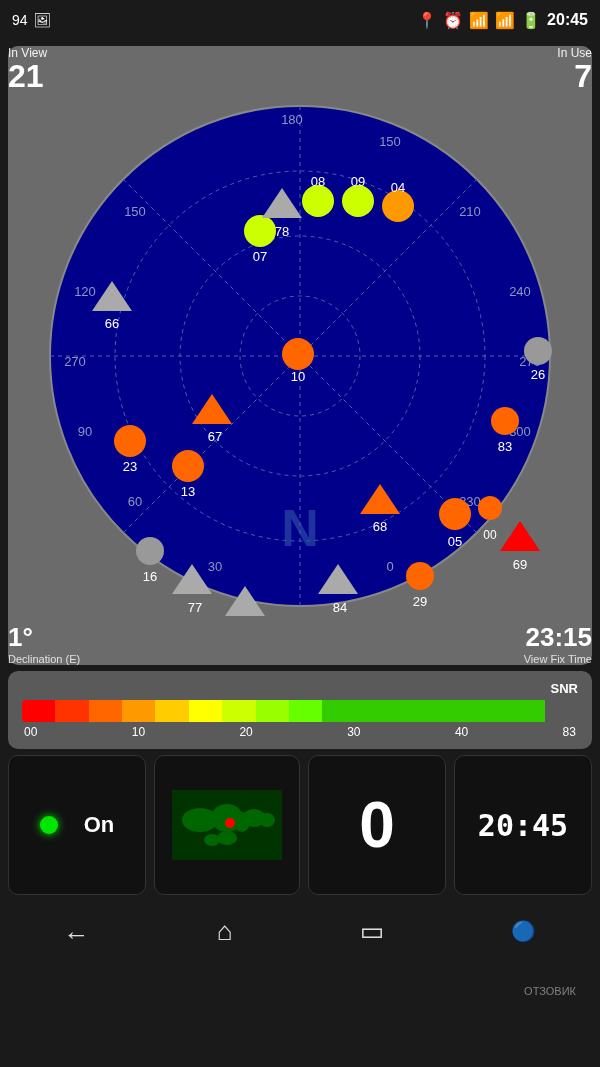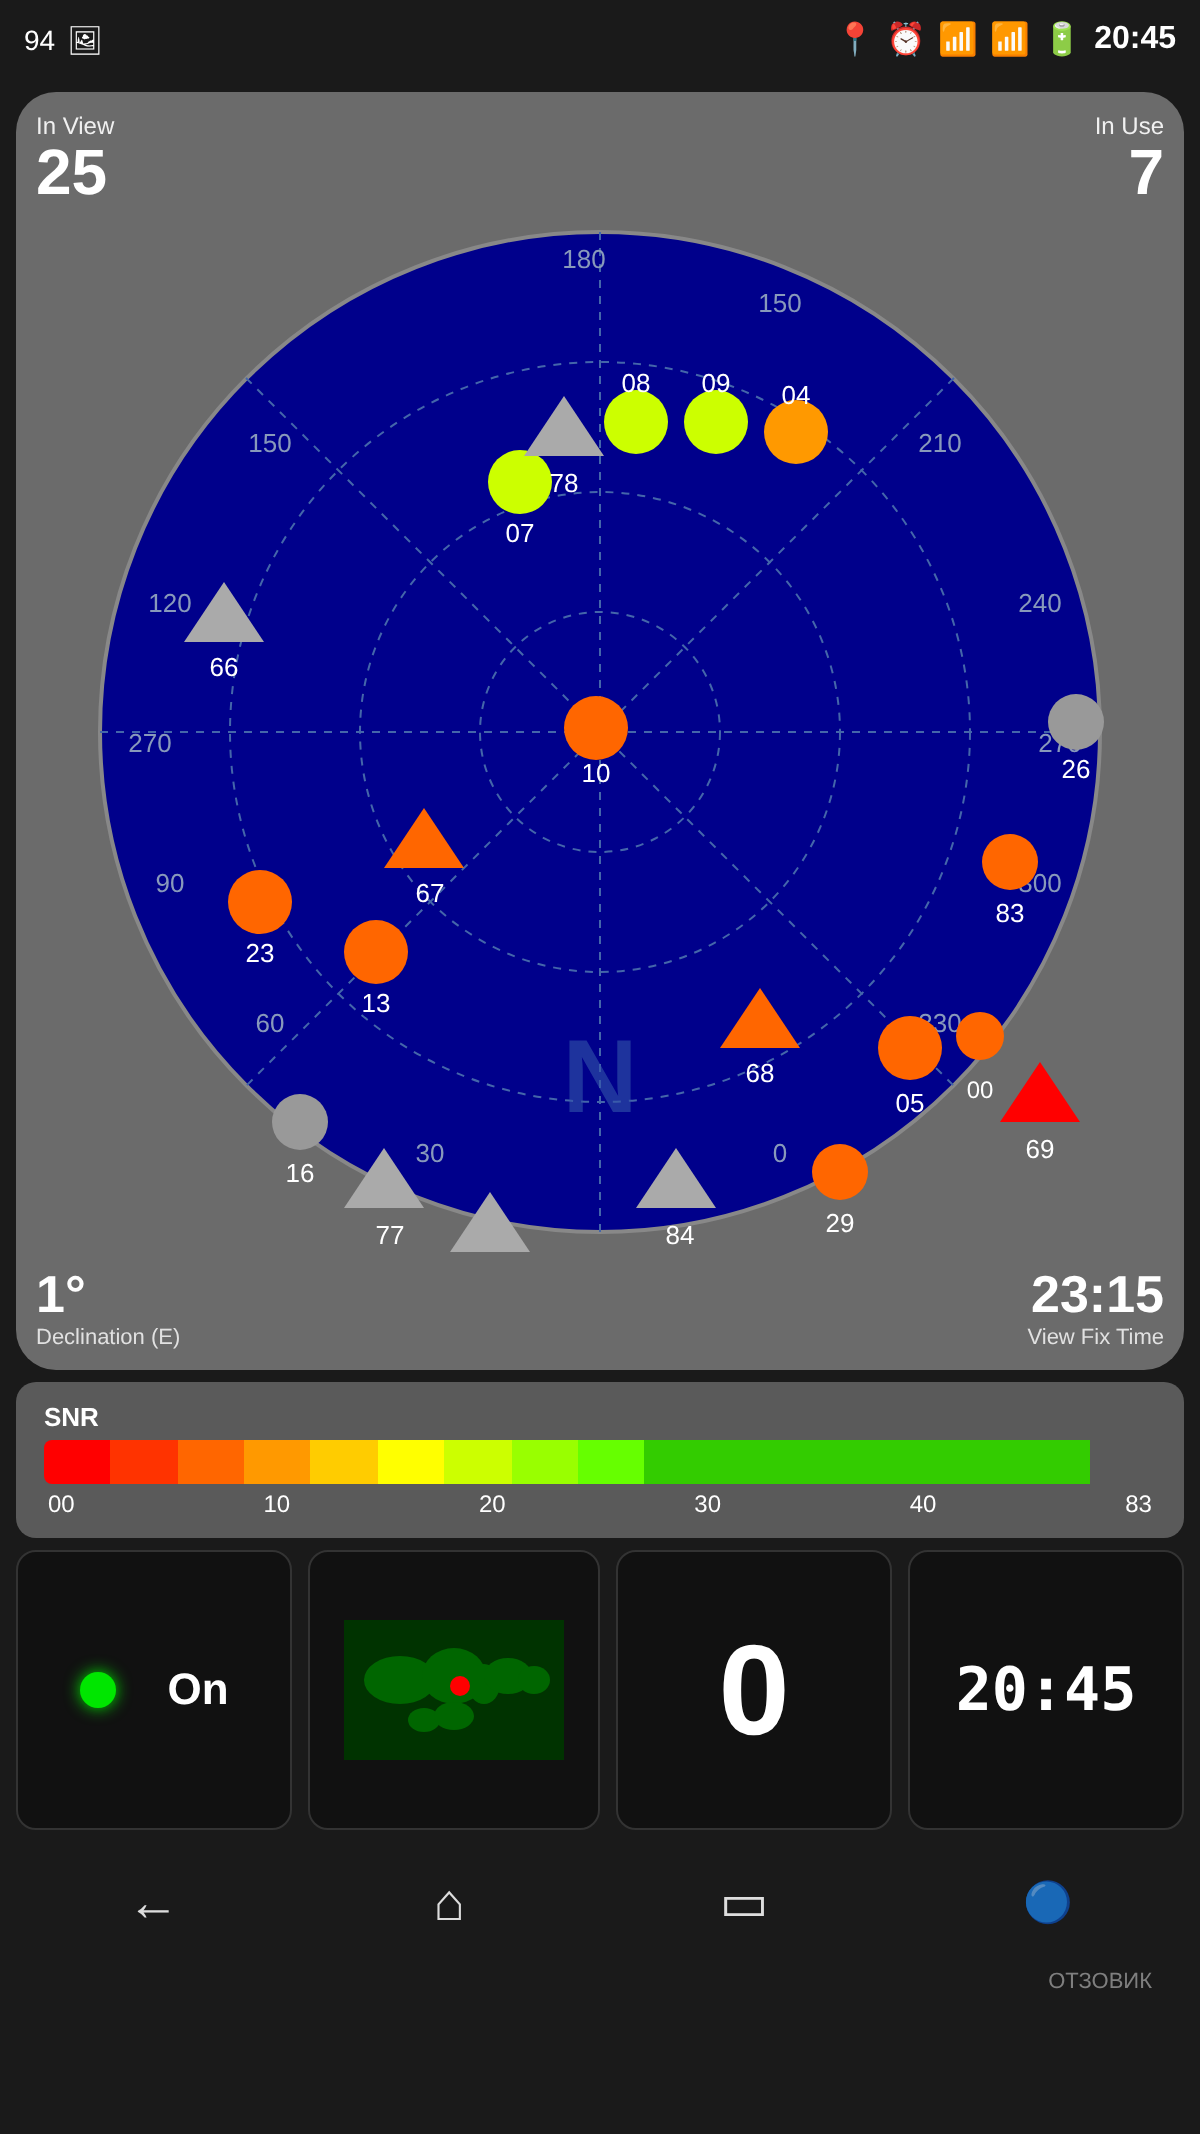--- a/index.html
+++ b/index.html
@@ -24,22 +24,21 @@
       color: white;
       font-size: 14px;
     }
     .status-left { display: flex; align-items: center; gap: 6px; }
     .status-right { display: flex; align-items: center; gap: 6px; font-size: 16px; font-weight: bold; }
 
     
     .radar-panel {
       margin: 6px 8px;
       background: #6b6b6b;
-      border-radius: 20px;
-      padding: 10px;
+      border-radius: 10px;
       position: relative;
     }
 
     .radar-header {
       display: flex;
       justify-content: space-between;
       color: white;
       font-size: 13px;
       margin-bottom: 4px;
     }
@@ -72,20 +71,21 @@
     }
     .radar-footer .stat-value { font-size: 26px; font-weight: bold; }
     .radar-footer .stat-label { font-size: 11px; opacity: 0.8; }
 
     
     .snr-panel {
       margin: 6px 8px;
       background: #5a5a5a;
       border-radius: 10px;
       padding: 10px 14px;
+      text-align: right;
     }
     .snr-label { color: white; font-size: 13px; font-weight: bold; margin-bottom: 4px; }
     .snr-bar {
       width: 100%;
       height: 22px;
       border-radius: 4px;
       overflow: hidden;
       display: flex;
     }
     .snr-seg { height: 100%; }
@@ -184,21 +184,21 @@
     <span>📶</span>
     <span>🔋</span>
     <span>20:45</span>
   </div>
 </div>
 
 <div class="radar-panel">
   <div class="radar-header">
     <div>
       <div class="label">In View</div>
-      <div class="value">25</div>
+      <div class="value">21</div>
     </div>
     <div style="text-align:right">
       <div class="label">In Use</div>
       <div class="value">7</div>
     </div>
   </div>
 
   <div class="radar-container">
     <svg class="radar-svg" viewBox="0 0 520 520">
 

